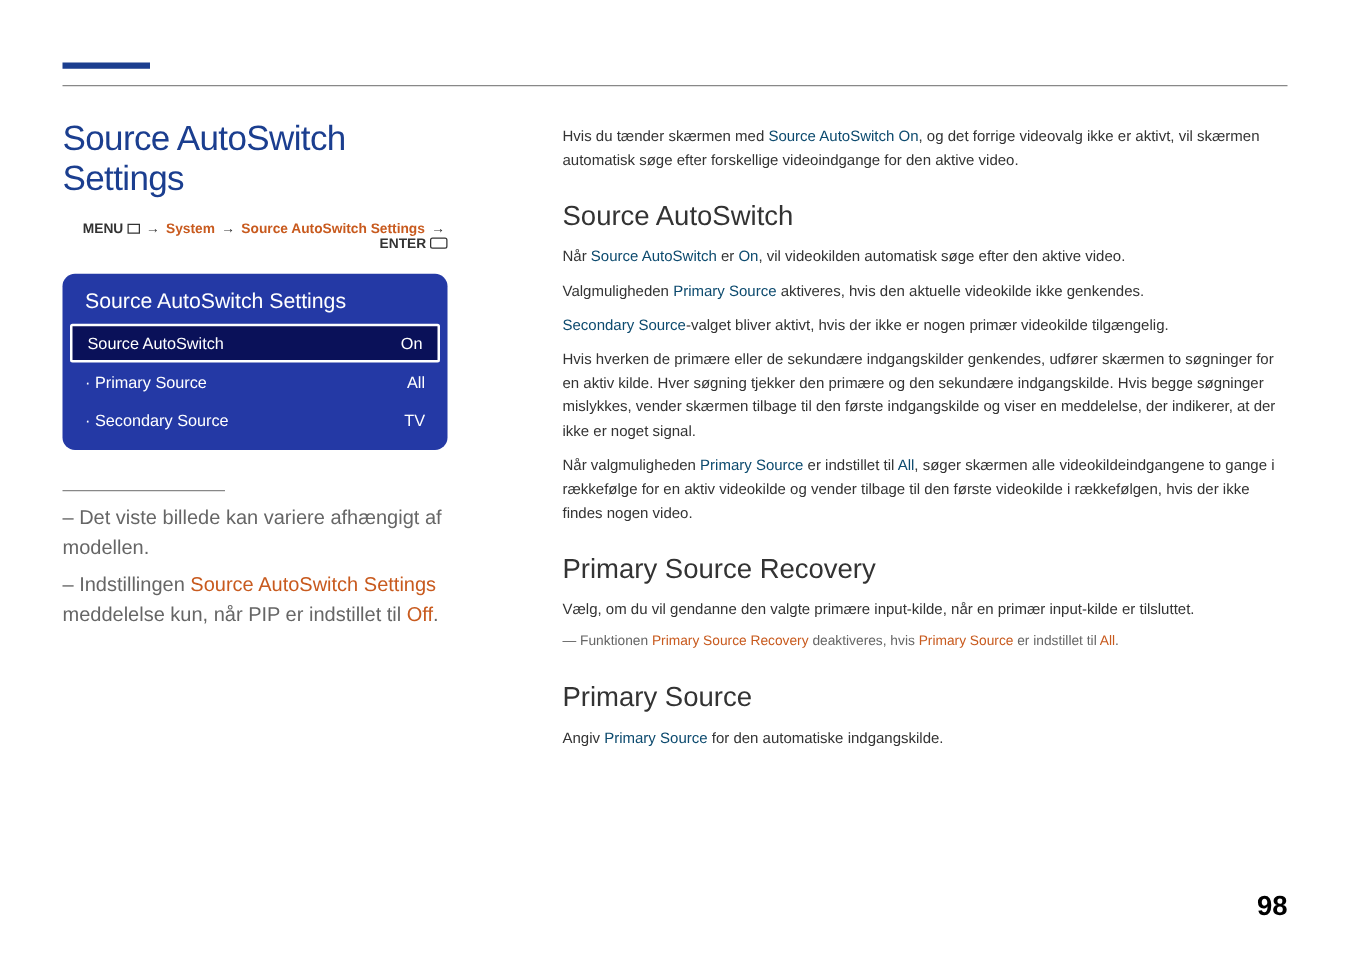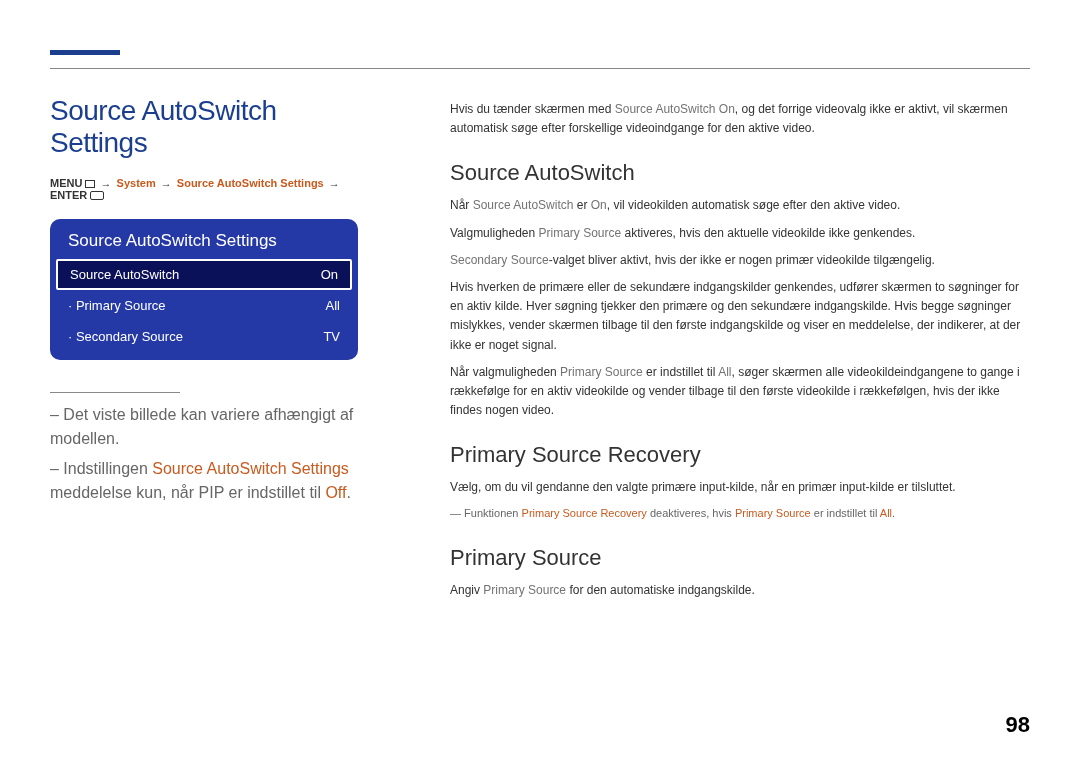--- a/index.html
+++ b/index.html
@@ -43,20 +43,21 @@
     font-size: 28px;
     font-weight: 400;
     color: #1b3e8f;
     margin-bottom: 18px;
     letter-spacing: -0.5px;
   }
   .breadcrumb {
     font-size: 11px;
     color: #333;
     margin-bottom: 18px;
+    text-align: right;
   }
   .breadcrumb .orange { color: #c85a1e; font-weight: bold; }
   .breadcrumb .bold { font-weight: bold; }
   .breadcrumb .menu-icon {
     display: inline-block;
     width: 10px;
     height: 8px;
     border: 1px solid #333;
     position: relative;
     top: 1px;
@@ -110,21 +111,21 @@
     margin-bottom: 10px;
   }
   .note p { margin-bottom: 6px; }
   .note .orange { color: #c85a1e; }
   .body-text {
     font-size: 12px;
     line-height: 1.6;
     color: #333;
     margin-bottom: 8px;
   }
-  .body-text .orange { color: #737373; }
+  .body-text .orange { color: #0c4a6e; }
   .h2 {
     font-size: 22px;
     font-weight: 400;
     color: #333;
     margin-top: 22px;
     margin-bottom: 10px;
   }
   .subnote {
     font-size: 11px;
     color: #666;

